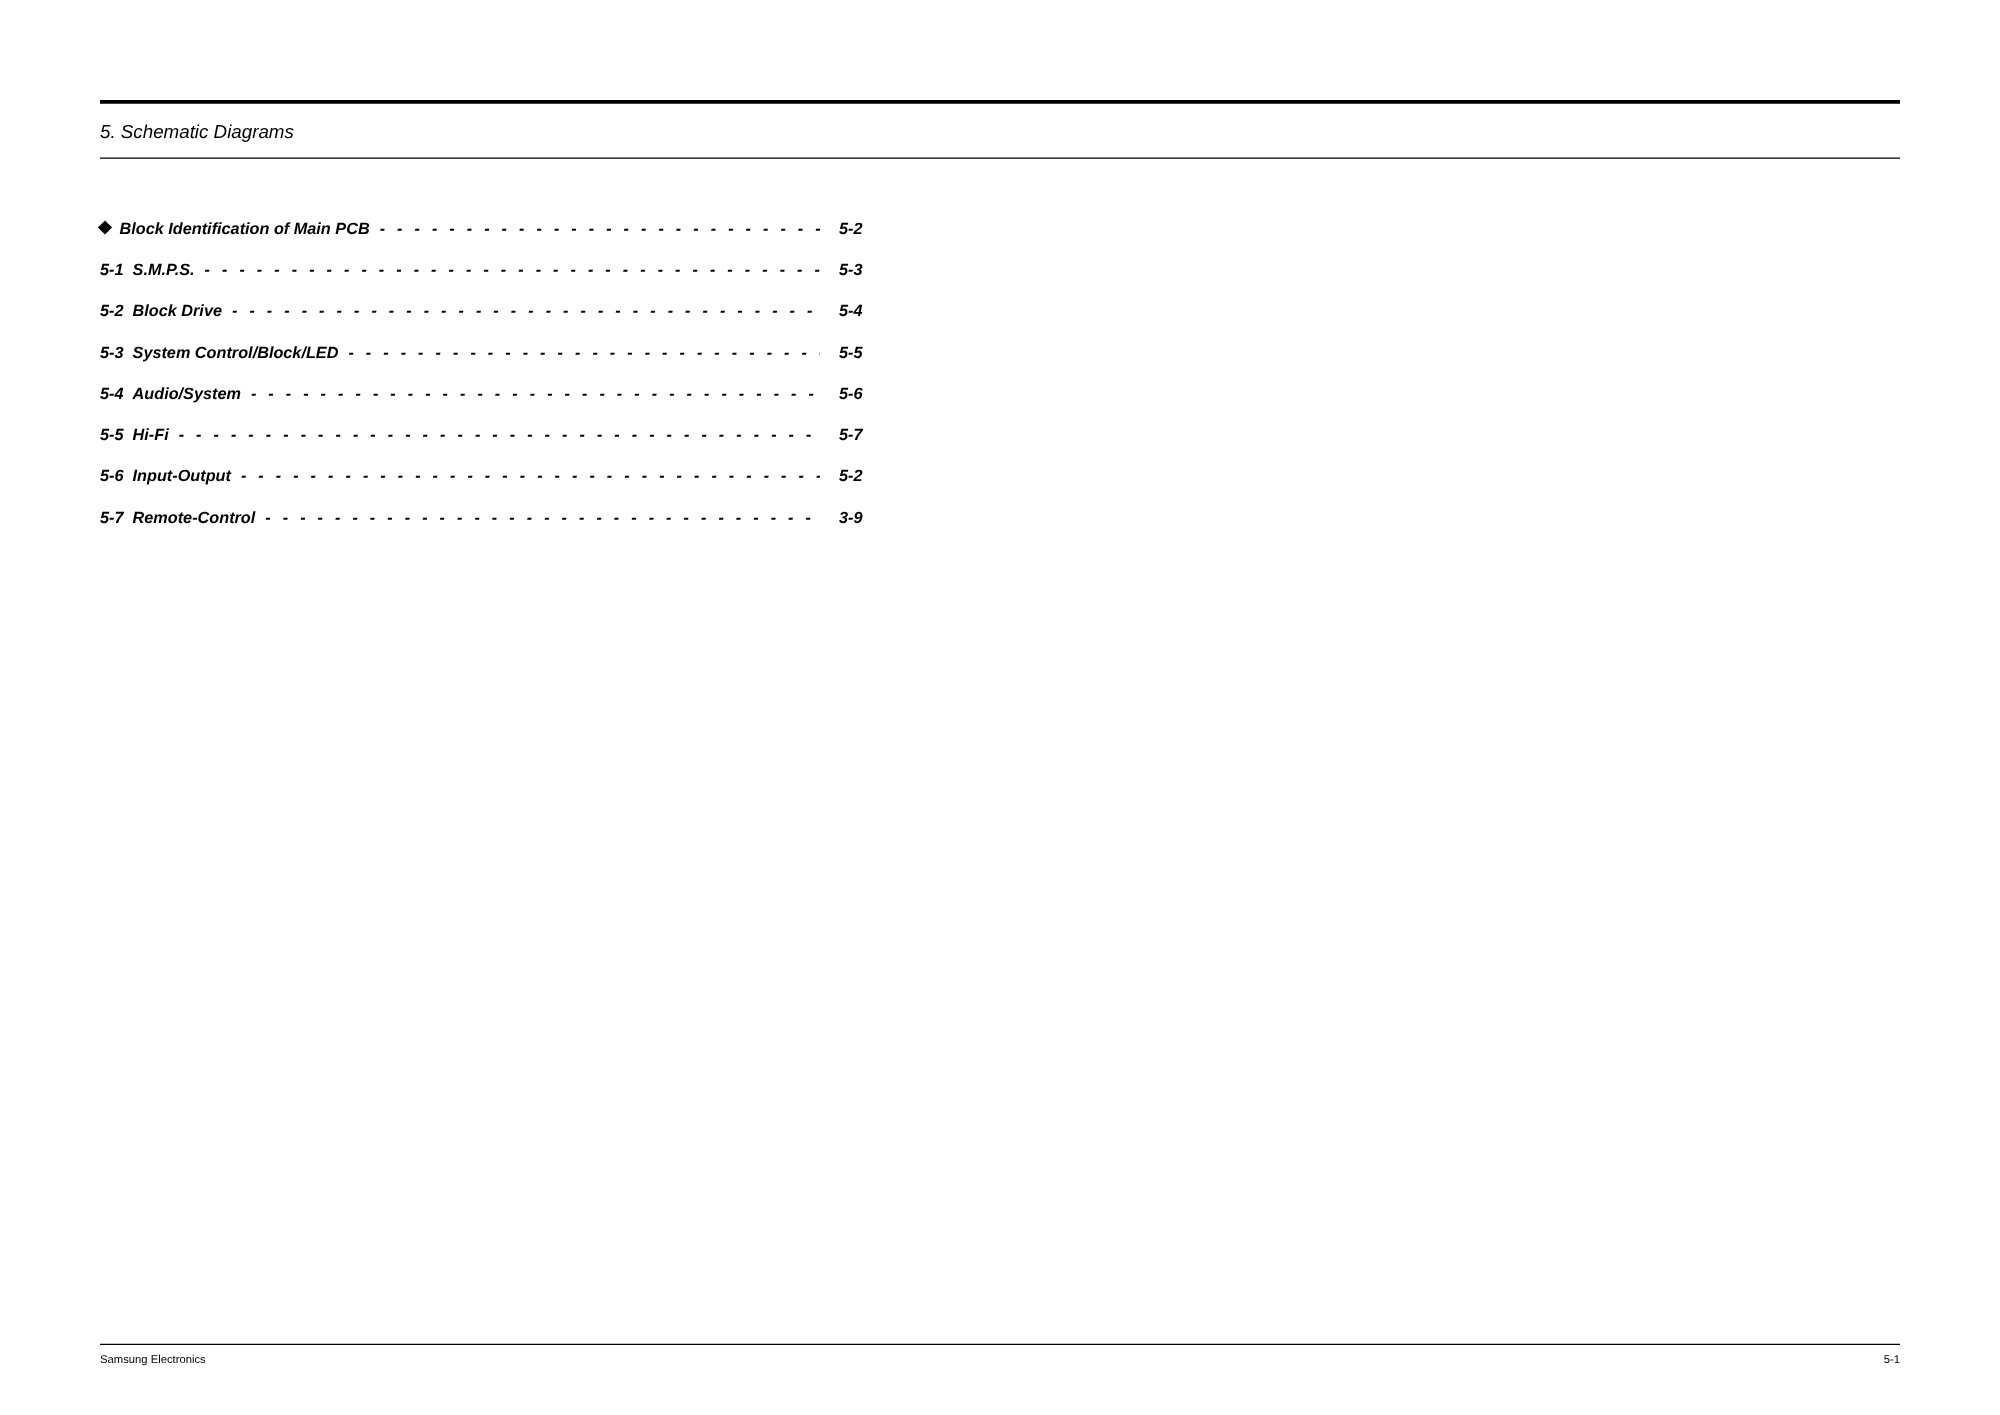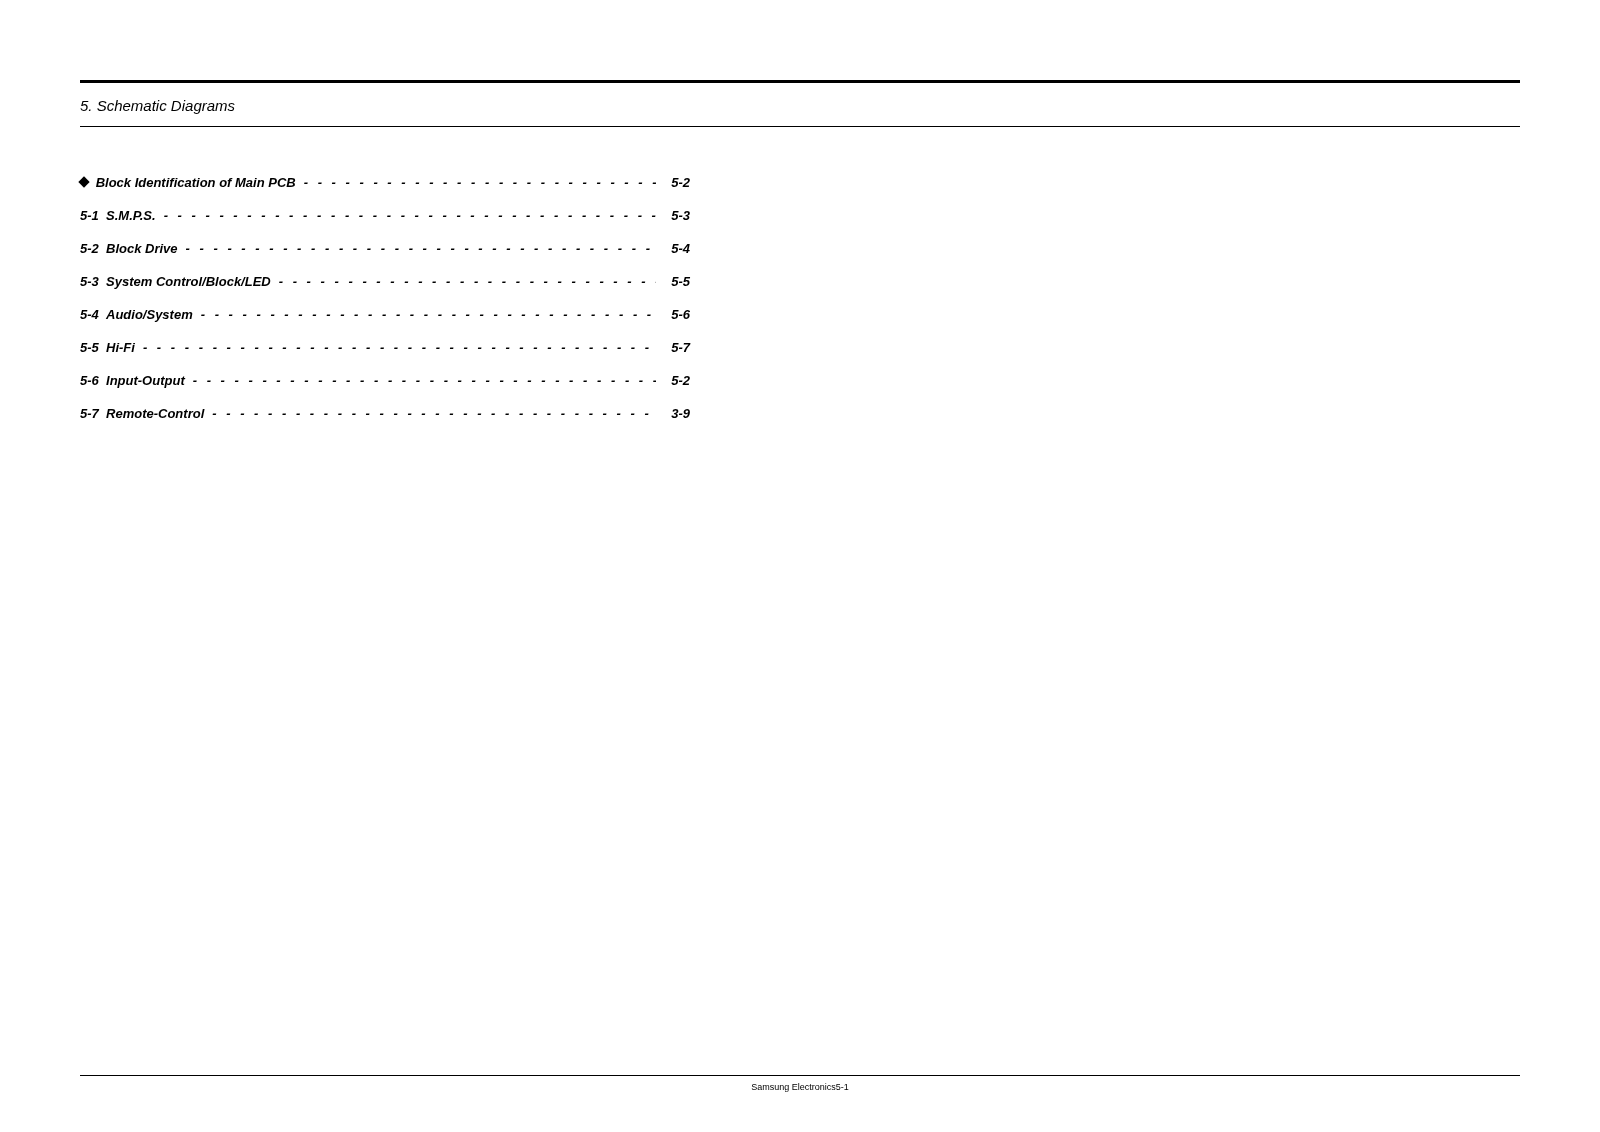--- a/index.html
+++ b/index.html
@@ -73,21 +73,21 @@
       left: 80px;
       right: 80px;
       bottom: 40px;
     }
     .footer-rule {
       border-top: 1px solid #000;
       margin-bottom: 6px;
     }
     .footer-row {
       display: flex;
-      justify-content: center;
+      justify-content: space-between;
       font-size: 9px;
     }
   </style>
 </head>
 <body>
 
 <div class="page">
   <div class="thick-rule"></div>
   <div class="section-title">5. Schematic Diagrams</div>
   <div class="thin-rule"></div>

